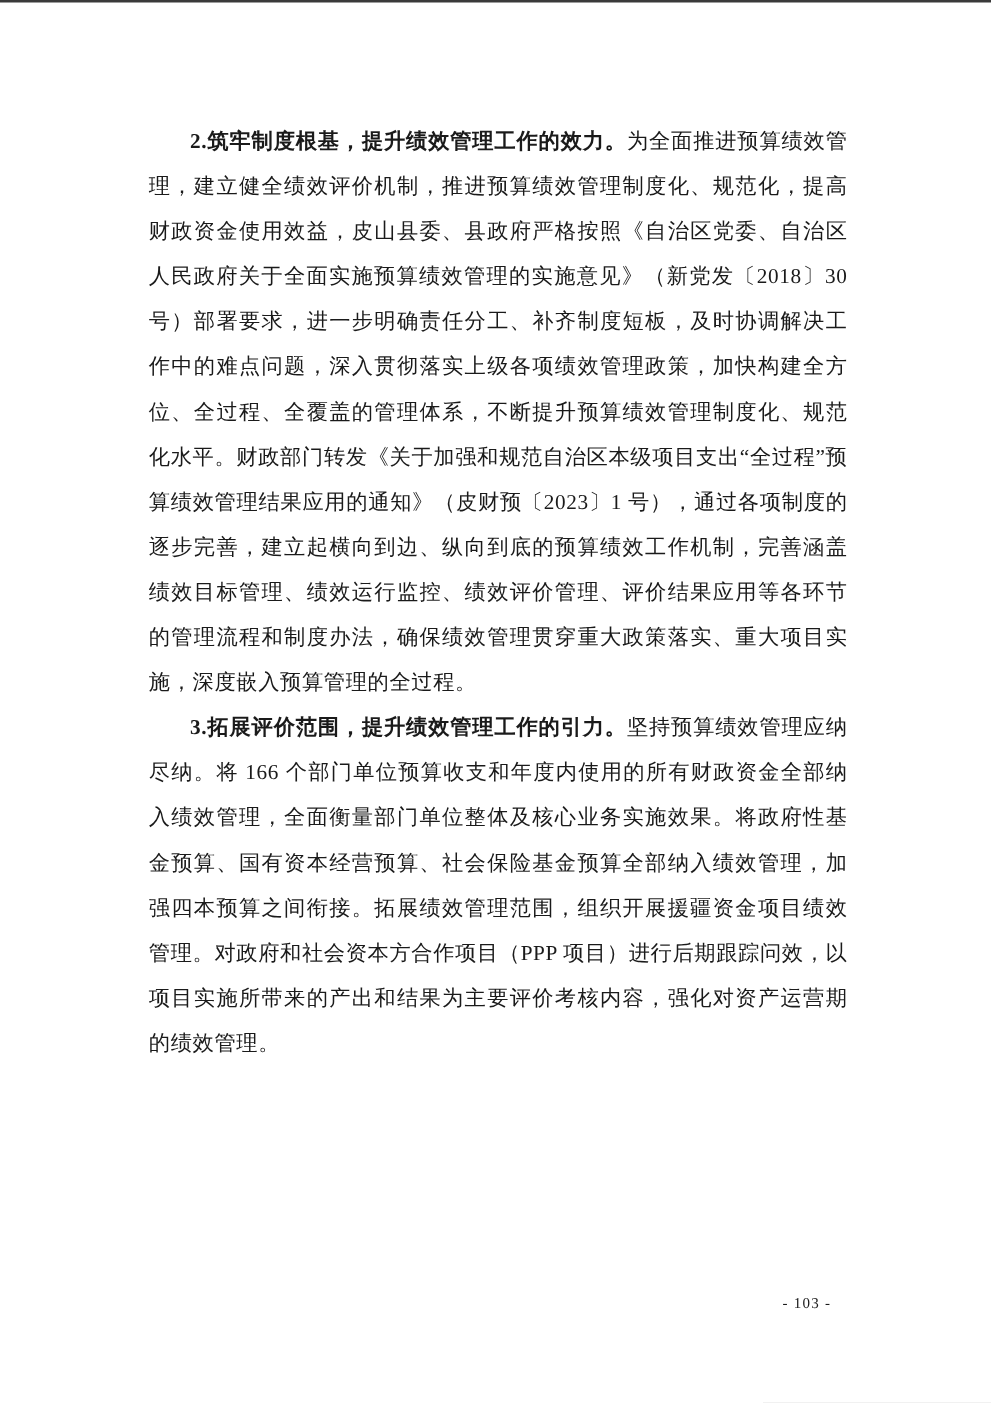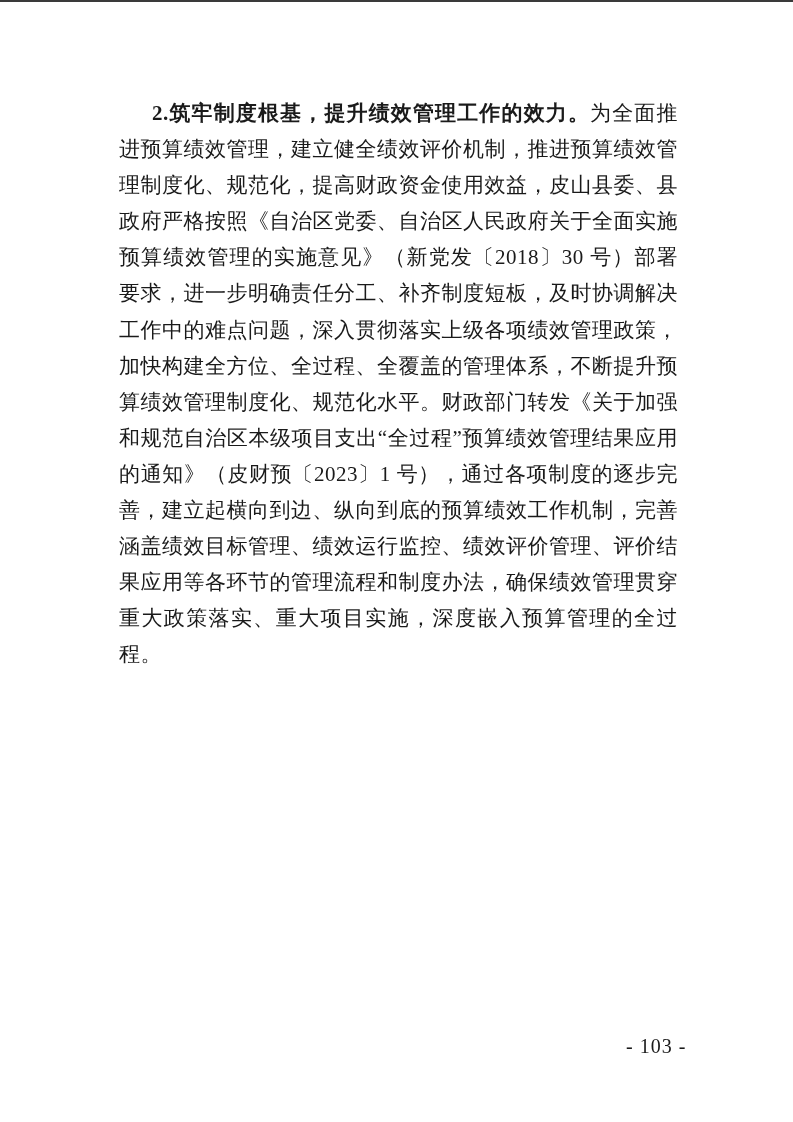--- a/index.html
+++ b/index.html
@@ -27,47 +27,48 @@
   }
   .content {
     position: absolute;
     left: 119px;
     top: 95px;
     width: 559px;
   }
   p.para {
     margin: 0;
     padding: 0;
-    font-size: 21px;
+    font-size: 17px;
     line-height: 36.1px;
     letter-spacing: 0.5px;
     text-align: justify;
     text-justify: inter-ideograph;
     text-indent: 33px;
     word-break: break-all;
   }
   p.para b.lead {
     font-weight: 700;
   }
   .page-number {
     position: absolute;
     left: 626px;
     top: 1035px;
-    font-size: 20px;
+    font-size: 12px;
     letter-spacing: 1px;
     color: #1a1a1a;
     white-space: nowrap;
   }
 </style>
 </head>
 <body>
 
 <div class="page">
   <div class="scan-edge"></div>
 
   <div class="content">
     <p class="para"><b class="lead">2.筑牢制度根基，提升绩效管理工作的效力。</b><span>为全面推进预算绩效管理，建立健全绩效评价机制，推进预算绩效管理制度化、规范化，提高财政资金使用效益，皮山县委、县政府严格按照《自治区党委、自治区人民政府关于全面实施预算绩效管理的实施意见》（新党发〔2018〕30 号）部署要求，进一步明确责任分工、补齐制度短板，及时协调解决工作中的难点问题，深入贯彻落实上级各项绩效管理政策，加快构建全方位、全过程、全覆盖的管理体系，不断提升预算绩效管理制度化、规范化水平。财政部门转发《关于加强和规范自治区本级项目支出“全过程”预算绩效管理结果应用的通知》（皮财预〔2023〕1 号），通过各项制度的逐步完善，建立起横向到边、纵向到底的预算绩效工作机制，完善涵盖绩效目标管理、绩效运行监控、绩效评价管理、评价结果应用等各环节的管理流程和制度办法，确保绩效管理贯穿重大政策落实、重大项目实施，深度嵌入预算管理的全过程。</span></p>
 
+    <p class="para"><b class="lead">3.拓展评价范围，提升绩效管理工作的引力。</b><span>坚持预算绩效管理应纳尽纳。将 166 个部门单位预算收支和年度内使用的所有财政资金全部纳入绩效管理，全面衡量部门单位整体及核心业务实施效果。将政府性基金预算、国有资本经营预算、社会保险基金预算全部纳入绩效管理，加强四本预算之间衔接。拓展绩效管理范围，组织开展援疆资金项目绩效管理。对政府和社会资本方合作项目（PPP 项目）进行后期跟踪问效，以项目实施所带来的产出和结果为主要评价考核内容，强化对资产运营期的绩效管理。</span></p>
 
   </div>
 
   <div class="page-number">- 103 -</div>
 </div>
 
 </body></html>

